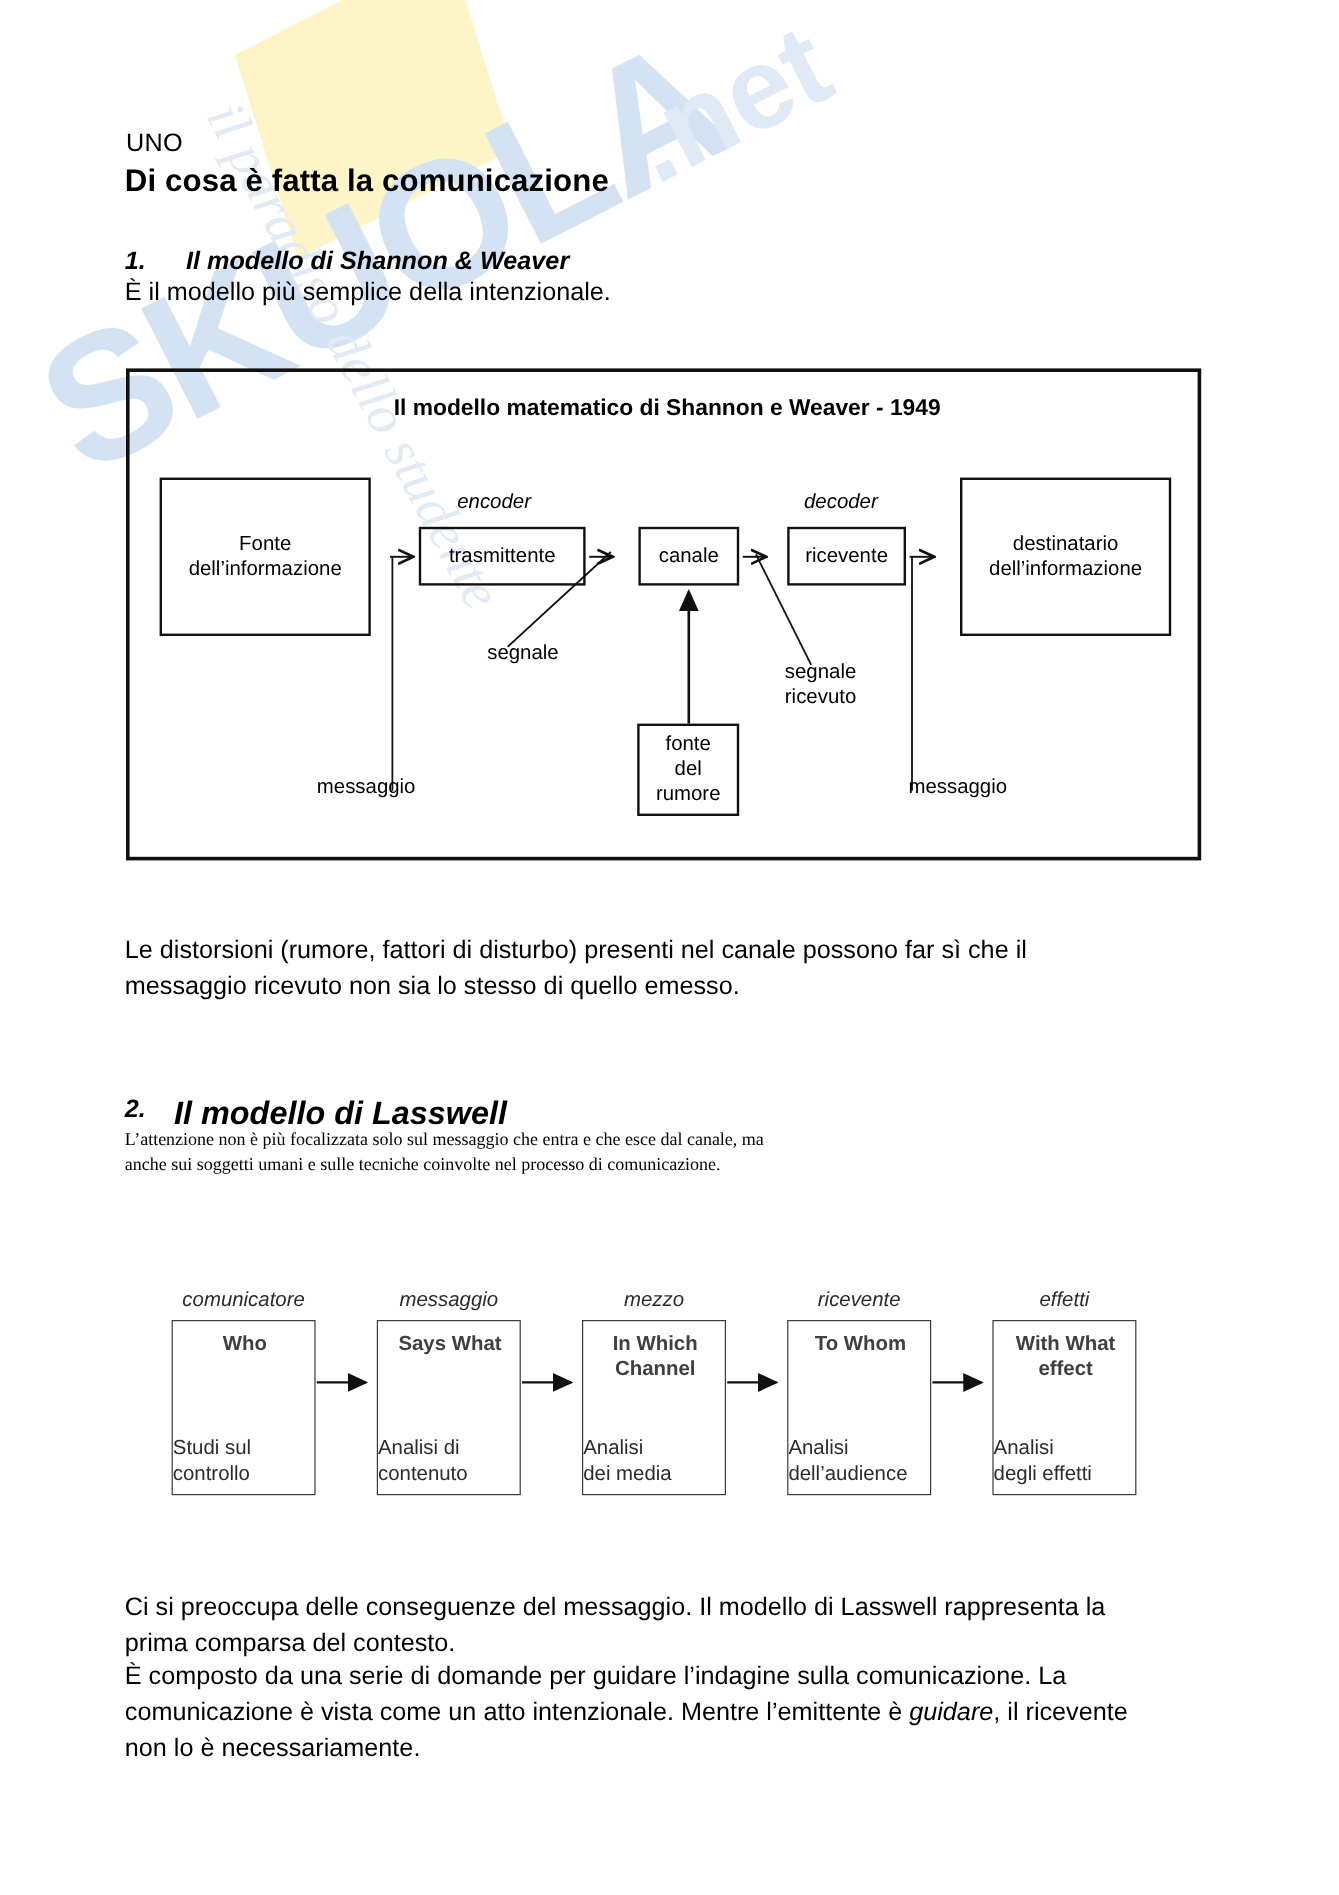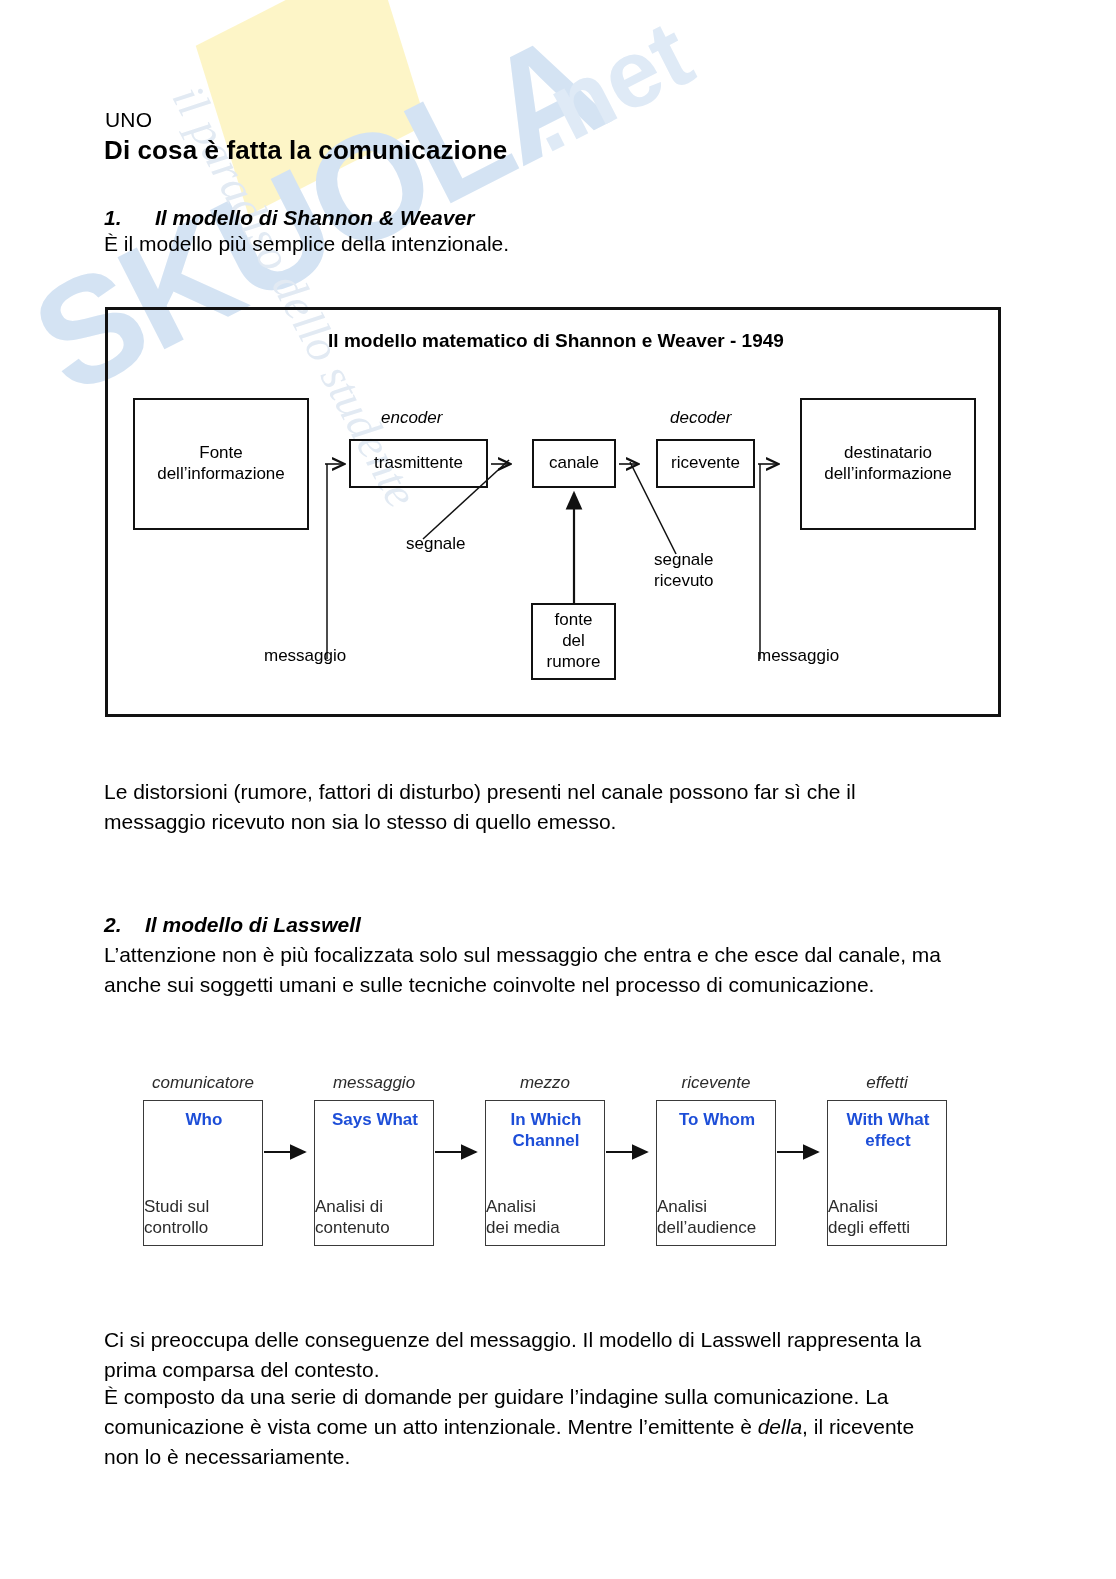--- a/index.html
+++ b/index.html
@@ -131,26 +131,27 @@
     line-height: 1.42;
   }
 
   
   #s2-num {
     left: 104px; top: 913px;
     font-size: 21px; font-weight: bold; font-style: italic;
   }
   #s2-head {
     left: 145px; top: 913px;
-    font-size: 21px; font-weight: bold; font-style: italic;
+    font-size: 27px; font-weight: bold; font-style: italic;
   }
   #p2 {
     left: 104px; top: 940px;
-    font-size: 21px;
+    font-size: 15px;
     line-height: 1.42;
+    font-family: Liberation Serif, serif;
   }
 
   
   #lasswell {
     position: absolute;
     left: 143px; top: 1053px;
     width: 820px; height: 173px; margin-top: 20px;
   }
   #lasswell-svg {
     position: absolute;
@@ -178,21 +179,21 @@
   }
   .ltop {
     position: absolute;
     top: 8px;
     left: 0; width: 120px;
     text-align: center;
     font-size: 17px;
     font-weight: bold;
     line-height: 1.25;
     white-space: pre;
-    color: #1d4ed8;
+    color: #404040;
   }
   .lbot {
     position: absolute;
     bottom: 7px;
     left: 0; width: 120px;
     text-align: left;
     font-size: 17px;
     line-height: 1.25;
     white-space: pre;
     color: #2b2b2b;
@@ -361,16 +362,16 @@
       <div class="ltop" style="white-space:pre-line">With What
 effect</div>
       <div class="lbot" style="white-space:pre-line">Analisi
 degli effetti</div>
     </div>
   </div>
 
   <div class="tx" id="p3">Ci si preoccupa delle conseguenze del messaggio. Il modello di Lasswell rappresenta la
 prima comparsa del contesto.</div>
   <div class="tx" id="p4"><span>È composto da una serie di domande per guidare l’indagine sulla comunicazione. La
-comunicazione è vista come un atto intenzionale. Mentre l’emittente è </span><span class="it">della</span><span>, il ricevente
+comunicazione è vista come un atto intenzionale. Mentre l’emittente è </span><span class="it">guidare</span><span>, il ricevente
 non lo è necessariamente.</span></div>
 
 </div>
 
 </body></html>

